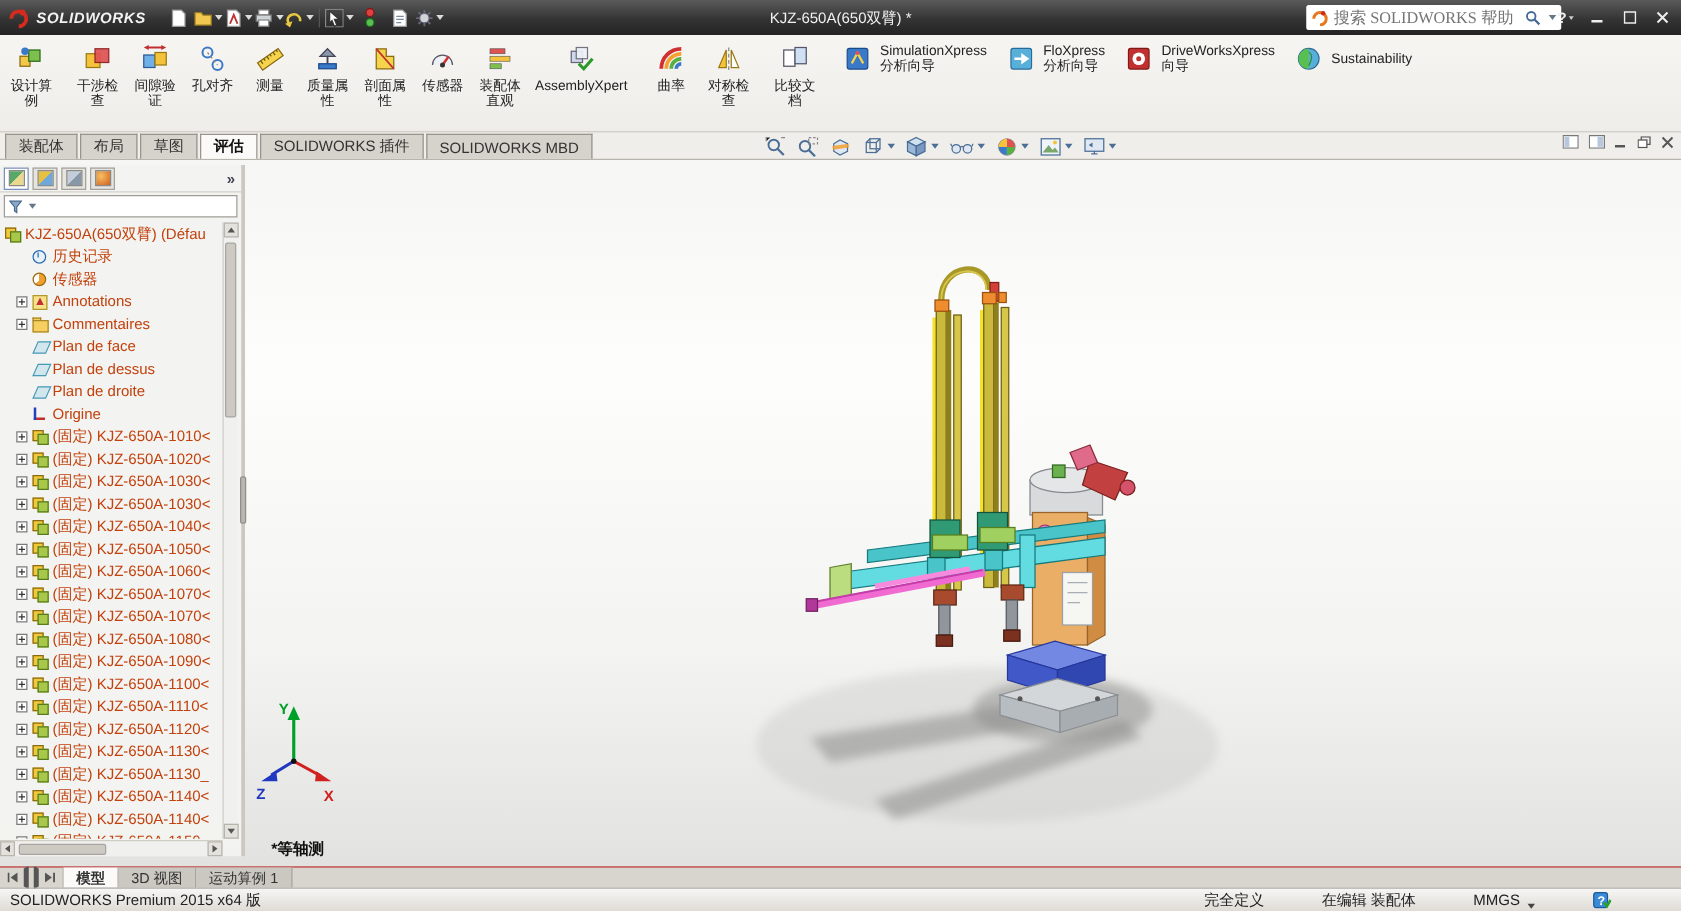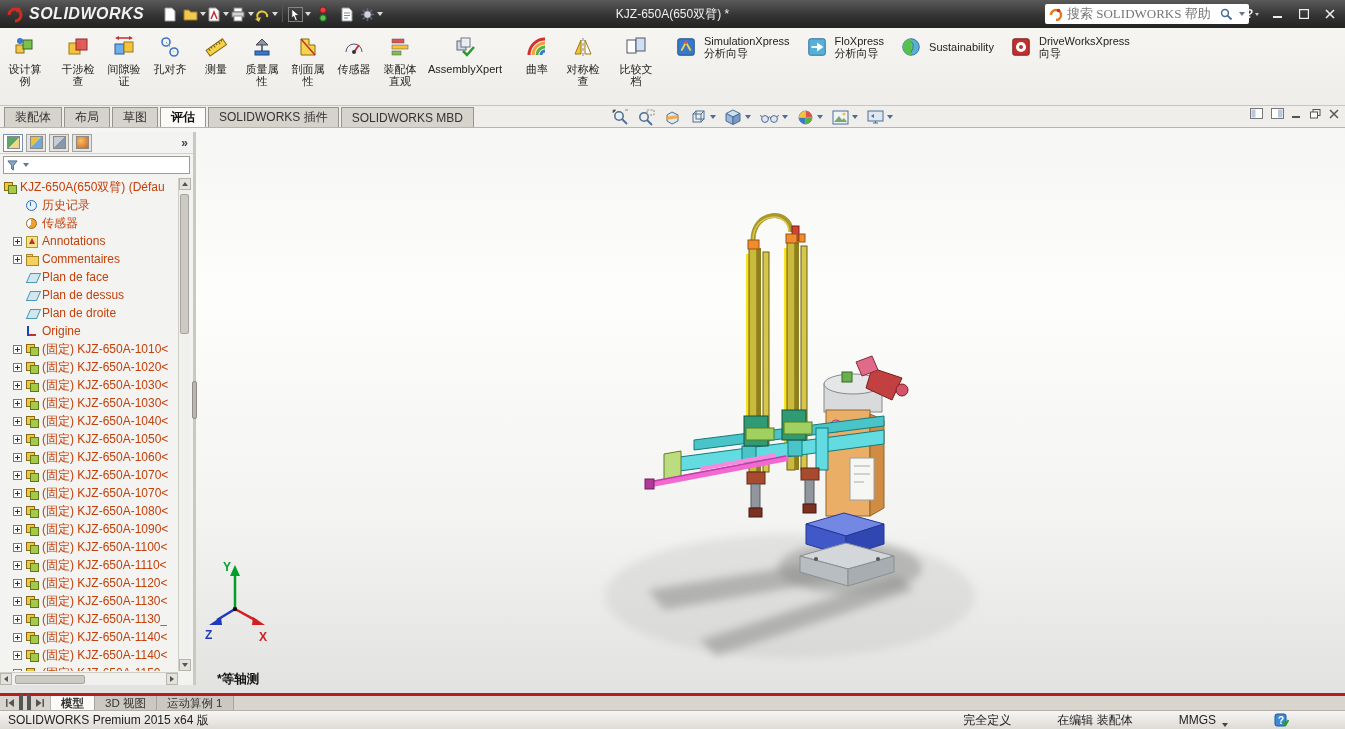--- a/index.html
+++ b/index.html
@@ -2,21 +2,21 @@
 <html><head>
 <meta charset="utf-8">
 <style>
   *{margin:0;padding:0;box-sizing:border-box}
   html,body{width:1345px;height:729px;overflow:hidden;font-family:"Liberation Sans","DejaVu Sans",sans-serif;font-size:12px;background:#e9e9e7}
   .app{position:relative;width:1345px;height:729px;display:flex;flex-direction:column}
 
   
   .titlebar{height:28px;background:linear-gradient(180deg,#5a5a5a,#343434 55%,#232323);display:flex;align-items:center;color:#eee;position:relative;flex:0 0 28px}
   .swlogo{display:flex;align-items:center;gap:5px;margin:0 14px 0 6px}
-  .swlogo .brand{font-size:16px;font-weight:bold;font-style:italic;letter-spacing:.5px;color:#f2f2f2}
+  .swlogo .brand{font-size:12px;font-weight:bold;font-style:italic;letter-spacing:.5px;color:#f2f2f2}
   .qbtn{width:24px;height:22px;display:flex;align-items:center;justify-content:center;border-radius:2px;color:#ddd}
   .dd{display:inline-block;width:0;height:0;border-left:3px solid transparent;border-right:3px solid transparent;border-top:4px solid currentColor;margin-left:2px}
   .qsep{width:1px;height:16px;background:#555;margin:0 4px}
   .doctitle{position:absolute;left:50%;transform:translateX(-50%);font-size:12px;color:#f0f0f0;white-space:nowrap}
   .search{position:absolute;right:96px;top:4px;width:204px;height:20px;background:#fff;border-radius:2px;display:flex;align-items:center;padding:0 4px;gap:4px;color:#555}
   .search input{border:none;outline:none;flex:1;font-size:13px;color:#a21caf;font-family:Liberation Serif, serif;background:transparent;min-width:0}
   .winctrl{position:absolute;right:2px;top:0;height:28px;display:flex;align-items:center;color:#eee}
   .wbtn{width:26px;height:22px;display:flex;align-items:center;justify-content:center}
 
   
@@ -81,21 +81,21 @@
   .hscroll{position:absolute;left:0;right:15px;bottom:0;height:13px;background:#f0f0ee;border-top:1px solid #d0cdc7;display:flex;align-items:center}
   .sbtn{width:12px;height:12px;display:flex;align-items:center;justify-content:center;background:#e4e2dd;border:1px solid #b8b5af}
   .tri-up{width:0;height:0;border-left:3px solid transparent;border-right:3px solid transparent;border-bottom:4px solid #555}
   .tri-dn{width:0;height:0;border-left:3px solid transparent;border-right:3px solid transparent;border-top:4px solid #555}
   .tri-l{width:0;height:0;border-top:3px solid transparent;border-bottom:3px solid transparent;border-right:4px solid #555}
   .tri-r{width:0;height:0;border-top:3px solid transparent;border-bottom:3px solid transparent;border-left:4px solid #555}
   .vthumb{position:absolute;left:1px;right:1px;top:16px;height:140px;background:#cdcac4;border:1px solid #a8a5a0;border-radius:2px}
   .hthumb{height:9px;width:70px;background:#cdcac4;border:1px solid #a8a5a0;border-radius:2px;margin-left:3px}
 
   
-  .bottombar{height:17px;background:#d8d5cf;border-top:3px solid #b91c1c;display:flex;align-items:stretch;flex:0 0 17px}
+  .bottombar{height:17px;background:#d8d5cf;border-top:1px solid #b91c1c;display:flex;align-items:stretch;flex:0 0 17px}
   .bnav{display:flex;align-items:center;gap:4px;padding:0 6px;border-right:1px solid #b8b5af}
   .btab{display:flex;align-items:center;padding:0 10px;font-size:11.5px;color:#333;background:#cbc8c2;border-right:1px solid #a8a5a0;cursor:default}
   .btab.active{background:#fbfaf8;font-weight:bold}
 
   
   .statusbar{height:19px;background:linear-gradient(180deg,#f7f6f4,#dedbd5);border-top:1px solid #b3b0aa;display:flex;align-items:center;padding:0 8px;font-size:12px;color:#222;flex:0 0 19px}
   .sright{margin-left:auto;display:flex;align-items:center}
   .sright .sitem{margin-left:46px}
   svg{display:block}
 </style>
@@ -381,37 +381,37 @@
             <path d="M6 12 h7" stroke="#fff" stroke-width="2"></path>
             <path d="M12 7 l7 5 -7 5 z" fill="#fff"></path>
           </svg>
         </span>
       <span class="rlabel">FloXpress
 分析向导</span>
     </div>
     <div class="rbtn wide">
       <span class="ric">
           <svg width="22" height="22" viewBox="0 0 24 24">
+            <rect x="3" y="3" width="18" height="18" rx="2" fill="#c03030" stroke="#801818"></rect>
+            <circle cx="12" cy="12" r="5.5" fill="#fff"></circle>
+            <circle cx="12" cy="12" r="2.2" fill="#c03030"></circle>
+          </svg>
+        </span>
+      <span class="rlabel">DriveWorksXpress
+向导</span>
+    </div>
+    <div class="rbtn wide">
+      <span class="ric">
+          <svg width="22" height="22" viewBox="0 0 24 24">
             <circle cx="12" cy="12" r="9" fill="#58b0d8" stroke="#2a6a9a"></circle>
             <path d="M12 3 a9 9 0 0 0 0 18 z" fill="#58c050"></path>
             <path d="M12 6 q5 3 0 12" stroke="#2a8a2a" fill="none"></path>
           </svg>
         </span>
       <span class="rlabel">Sustainability</span>
-    </div>
-    <div class="rbtn wide">
-      <span class="ric">
-          <svg width="22" height="22" viewBox="0 0 24 24">
-            <rect x="3" y="3" width="18" height="18" rx="2" fill="#c03030" stroke="#801818"></rect>
-            <circle cx="12" cy="12" r="5.5" fill="#fff"></circle>
-            <circle cx="12" cy="12" r="2.2" fill="#c03030"></circle>
-          </svg>
-        </span>
-      <span class="rlabel">DriveWorksXpress
-向导</span>
     </div>
   </div>
 
   <div class="tabrow">
     <div class="ctab">
         <span>装配体</span>
       </div>
     <div class="ctab">
         <span>布局</span>
       </div>

